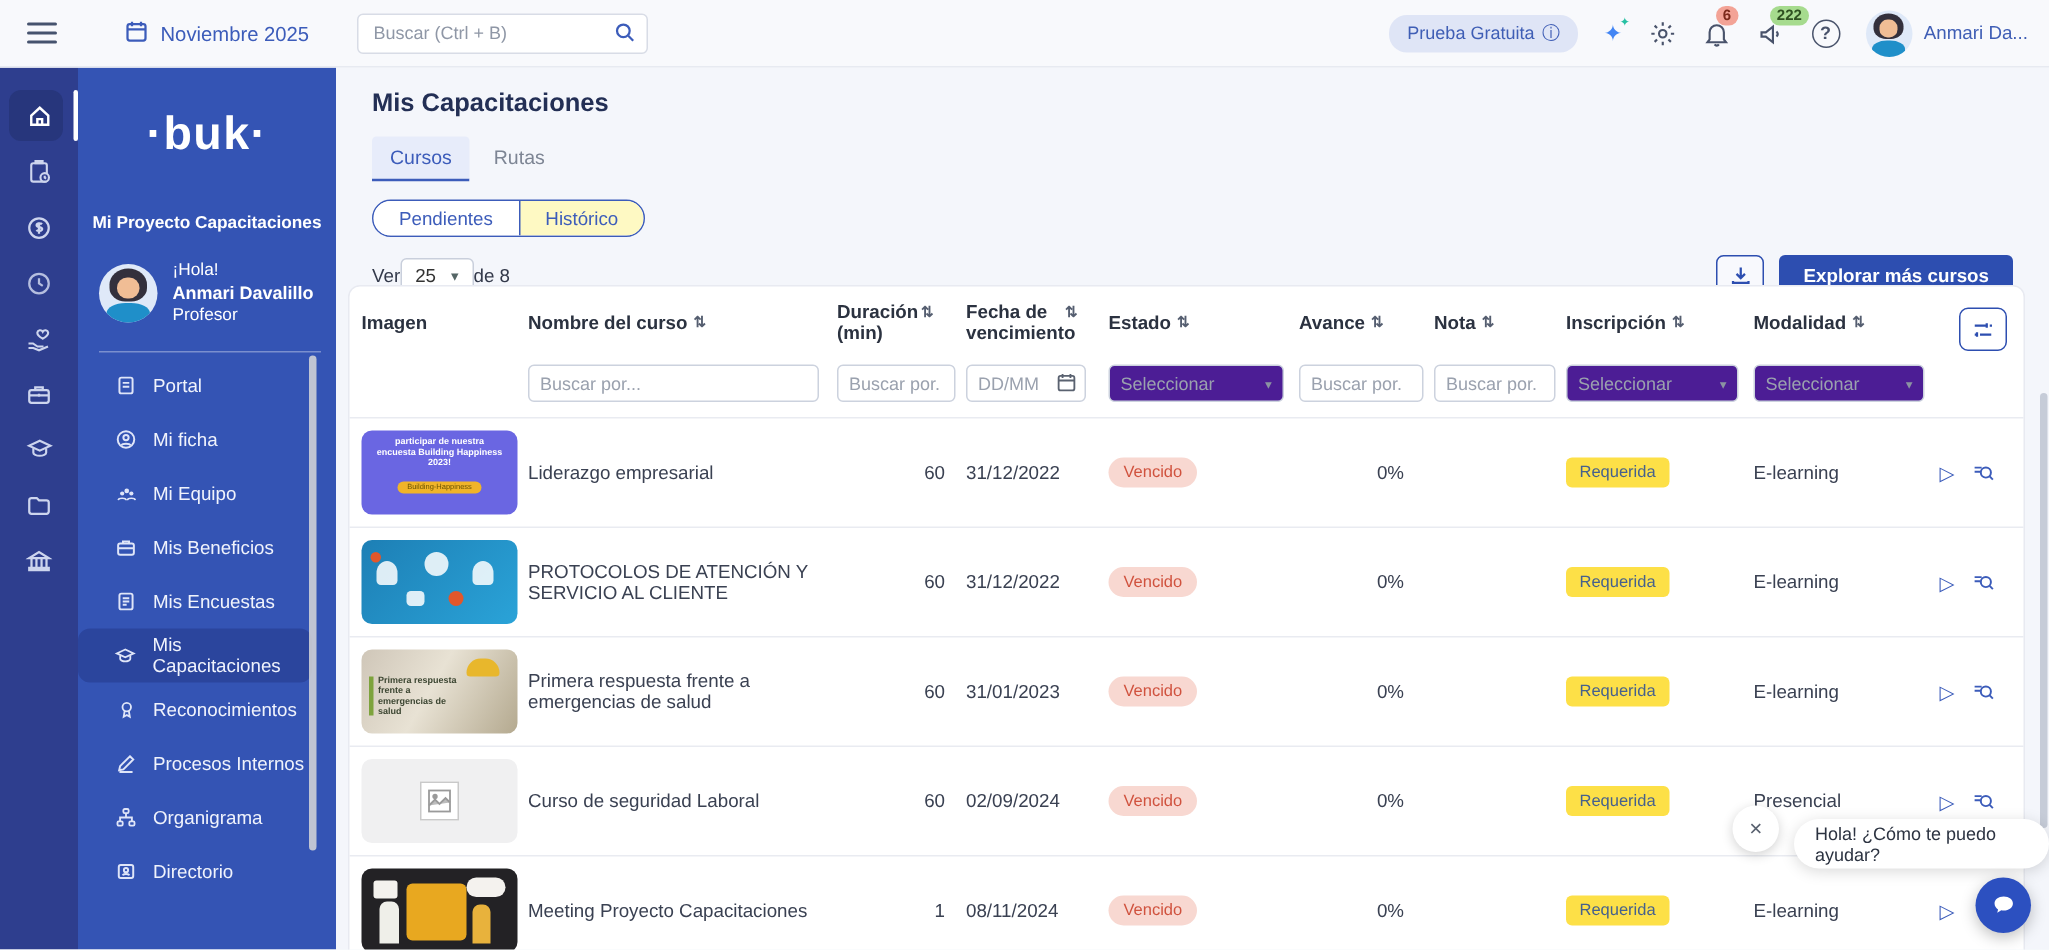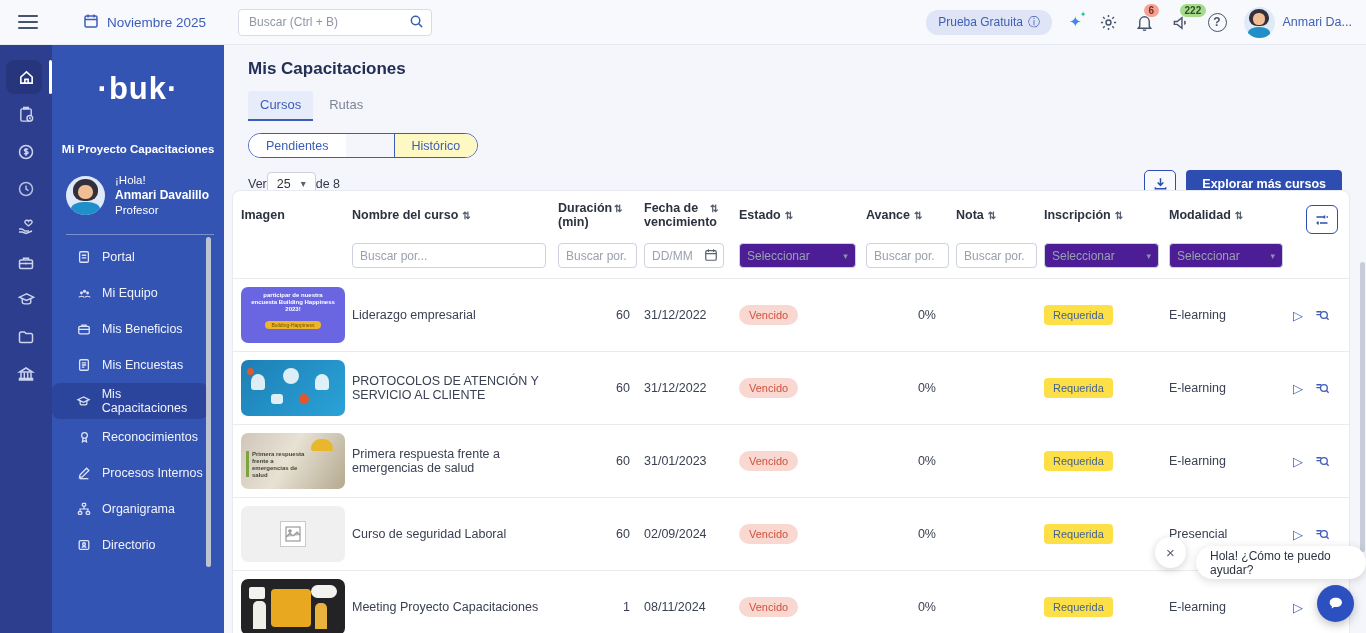--- a/index.html
+++ b/index.html
@@ -54,21 +54,21 @@
   .menu-item .mi { width:16px; display:flex; justify-content:center; color:#dfe5f8; }
   .menu-item.active { background:#2b459d; border-radius:8px; margin-right:16px; }
   .side-scroll { position:absolute; right:13px; top:192px; width:5px; height:330px; background:#d8d8d8; border-radius:3px; opacity:.85; }
 
   
   .main { position:absolute; top:45px; left:224px; width:1142px; height:588px; background:#f4f6fb; }
   .page-title { font-size:17px; font-weight:bold; color:#232f55; margin:14px 0 0 24px; }
   .tabs { display:flex; gap:4px; margin:12px 0 0 24px; }
   .tab { font-size:13px; padding:6px 12px 7px; cursor:pointer; color:#7d8594; border-bottom:2px solid transparent; }
   .tab.active { color:#3c5cba; background:#e7ecfa; border-bottom:2px solid #3c5cba; border-radius:3px 3px 0 0; }
-  .segmented { display:flex; margin:12px 0 0 24px; width:fit-content; border:1px solid #3c5cba; border-radius:13px; overflow:hidden; height:25px;gap:48px; }
+  .segmented { display:flex; margin:12px 0 0 24px; width:fit-content; border:1px solid #3c5cba; border-radius:13px; overflow:hidden; height:25px; }
   .seg { font-size:12.5px; color:#3c5cba; padding:4px 17px; cursor:pointer; background:#fff; display:flex; align-items:center; }
   .seg + .seg { border-left:1px solid #3c5cba; }
   .seg.active { background:#fef9c3;text-align:center; }
   .list-controls { display:flex; align-items:center; margin:12px 24px 0 24px; }
   .lc-left { display:flex; align-items:center; gap:0; font-size:12.5px; color:#33394a; }
   .select-box { display:flex; align-items:center; gap:10px; border:1px solid #c9cfdc; background:#fff; border-radius:4px; padding:4px 9px; font-size:12.5px; color:#333; cursor:pointer; }
   .select-box .chev { font-size:10px; color:#566; }
   .lc-right { margin-left:auto; display:flex; align-items:center; gap:10px; }
   .dl-btn { width:32px; height:27px; border:1px solid #2d4eb0; border-radius:5px; background:#f8f9fd; display:flex; align-items:center; justify-content:center; color:#2d4eb0; cursor:pointer; }
   .explore-btn { background:#2d4eb0; color:#fff; font-size:12.5px; font-weight:bold; border:none; border-radius:4px; height:27px; padding:0 16px; cursor:pointer; font-family:"Liberation Sans", sans-serif; }
@@ -279,20 +279,30 @@
         <span class="mi">
             <svg width="14" height="14" viewBox="0 0 16 16" fill="none" stroke="currentColor" stroke-width="1.5">
               <rect x="3" y="2" width="10" height="12" rx="1.5"></rect>
               <path d="M5.5 6h5M5.5 9h5"></path>
             </svg>
           </span>
         <span>Portal</span>
       </div>
       <div class="menu-item">
         <span class="mi">
+            <svg width="14" height="14" viewBox="0 0 16 16" fill="none" stroke="currentColor" stroke-width="1.5">
+              <circle cx="8" cy="8" r="6.3"></circle>
+              <circle cx="8" cy="6.5" r="2"></circle>
+              <path d="M4.5 12.4c.8-1.6 6.2-1.6 7 0"></path>
+            </svg>
+          </span>
+        <span>Mi ficha</span>
+      </div>
+      <div class="menu-item">
+        <span class="mi">
             <svg width="15" height="14" viewBox="0 0 16 16" fill="currentColor">
               <circle cx="4.5" cy="8" r="1.6"></circle>
               <circle cx="11.5" cy="8" r="1.6"></circle>
               <circle cx="8" cy="6" r="1.8"></circle>
               <path d="M1.5 13c.4-1.8 5.6-1.8 6 0M8.5 13c.4-1.8 5.6-1.8 6 0" stroke="currentColor" fill="none" stroke-width="1.2"></path>
             </svg>
           </span>
         <span>Mi Equipo</span>
       </div>
       <div class="menu-item">

